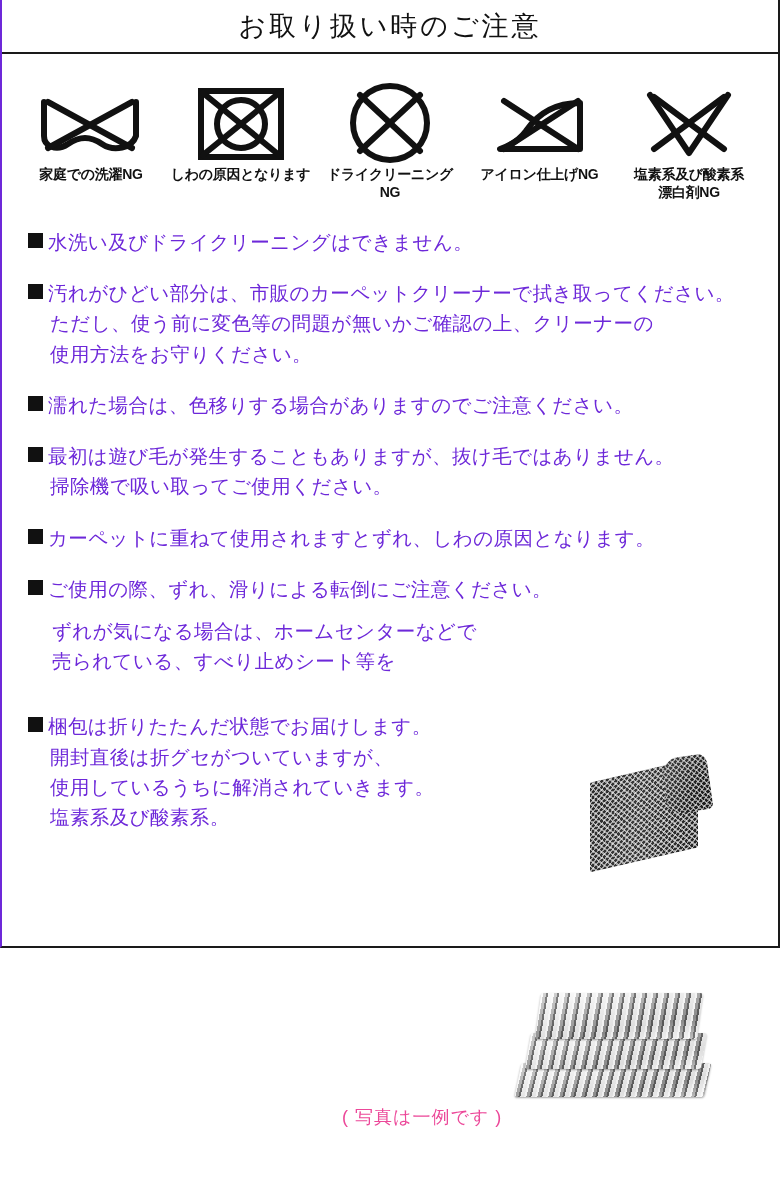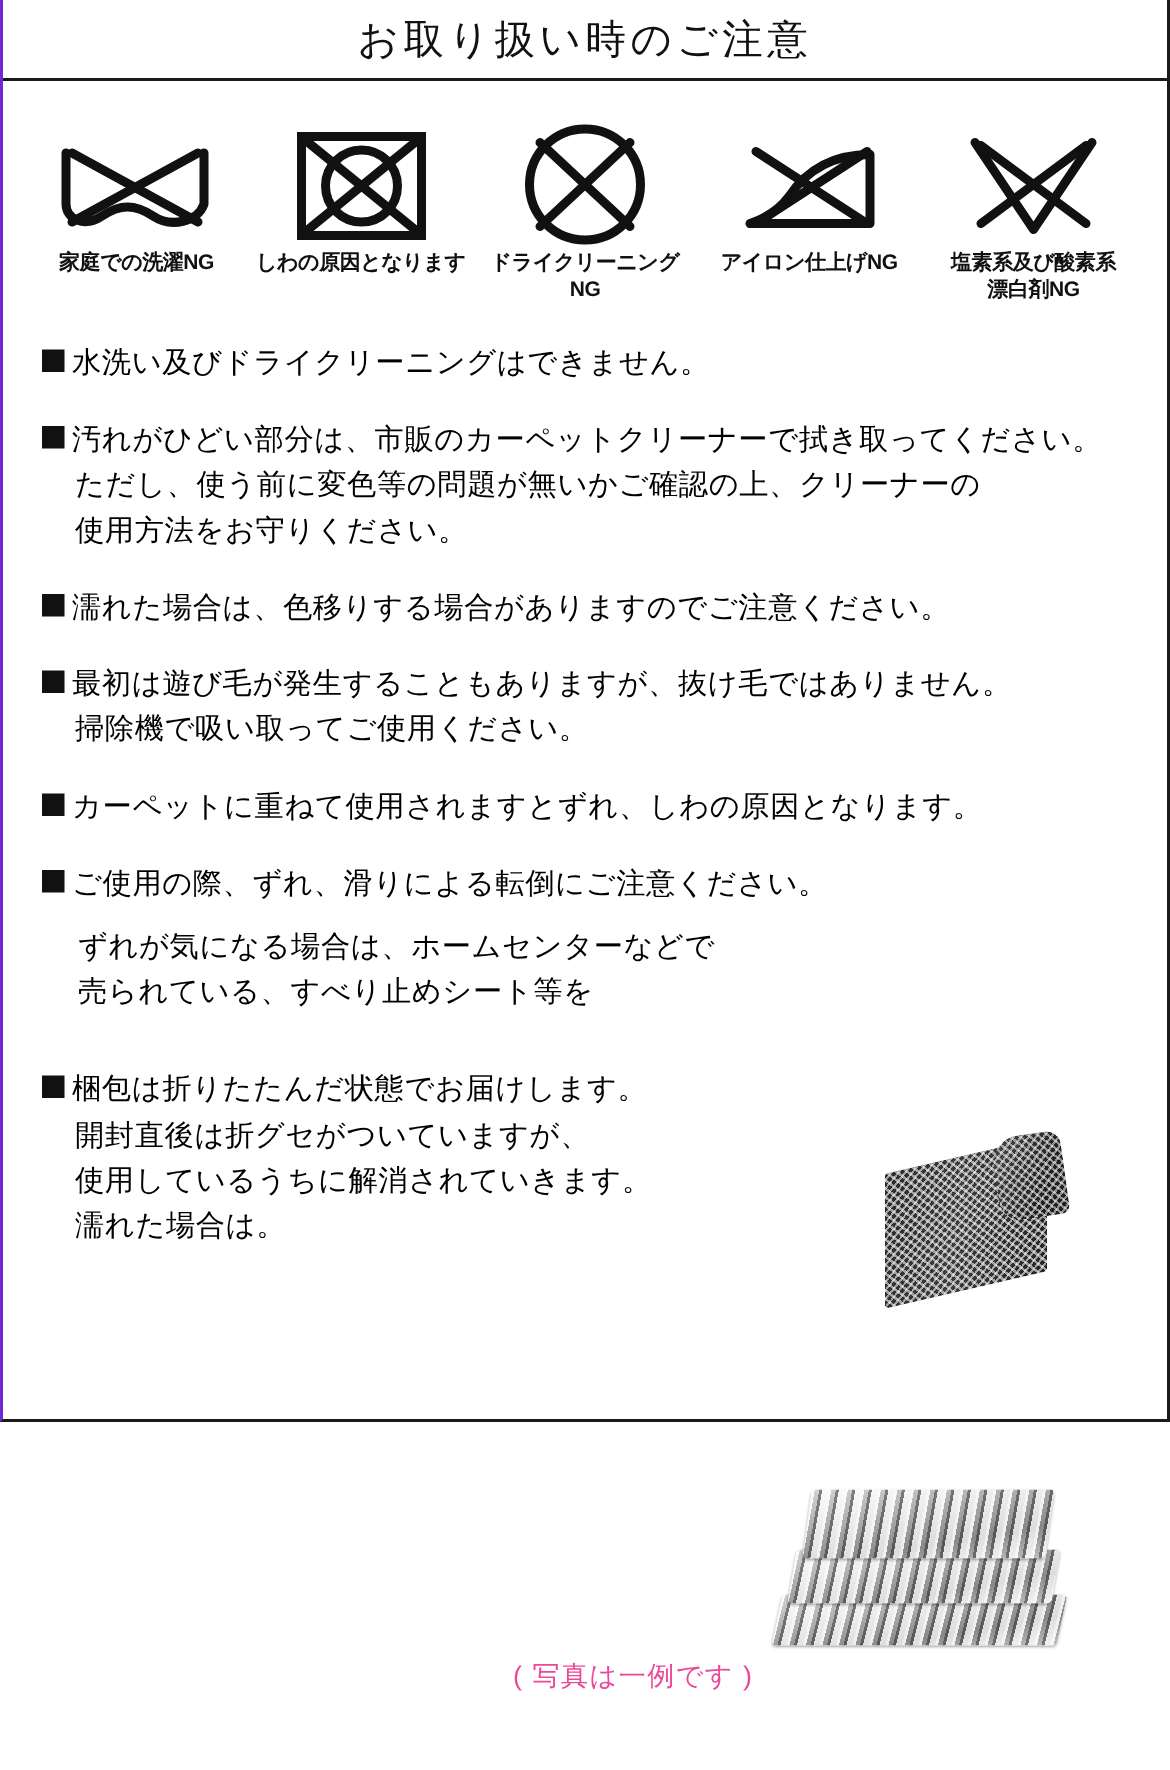--- a/index.html
+++ b/index.html
@@ -71,21 +71,21 @@
   .notes {
     padding: 26px 26px 0 26px;
   }
   .note {
     margin-bottom: 21px;
   }
   .note-line {
     font-size: 19.5px;
     line-height: 1.55;
     letter-spacing: 0.4px;
-    color: #000000;
+    color: #6d28d9;
     display: flex;
   }
   .bullet-square {
     display: inline-block;
     width: 15px;
     height: 15px;
     background: #111;
     margin-right: 5px;
     flex: none;
     position: relative;
@@ -310,21 +310,21 @@
         <span class="bullet-square"></span>
         <span>梱包は折りたたんだ状態でお届けします。</span>
       </div>
       <div class="note-line indent">
         <span>開封直後は折グセがついていますが、</span>
       </div>
       <div class="note-line indent">
         <span>使用しているうちに解消されていきます。</span>
       </div>
       <div class="note-line indent">
-        <span>濡れた場合は。</span>
+        <span>塩素系及び酸素系。</span>
       </div>
     </div>
 
   </div>
 
   <div class="photo-mesh">
     <div class="mesh-body"></div>
     <div class="mesh-roll"></div>
   </div>
 

